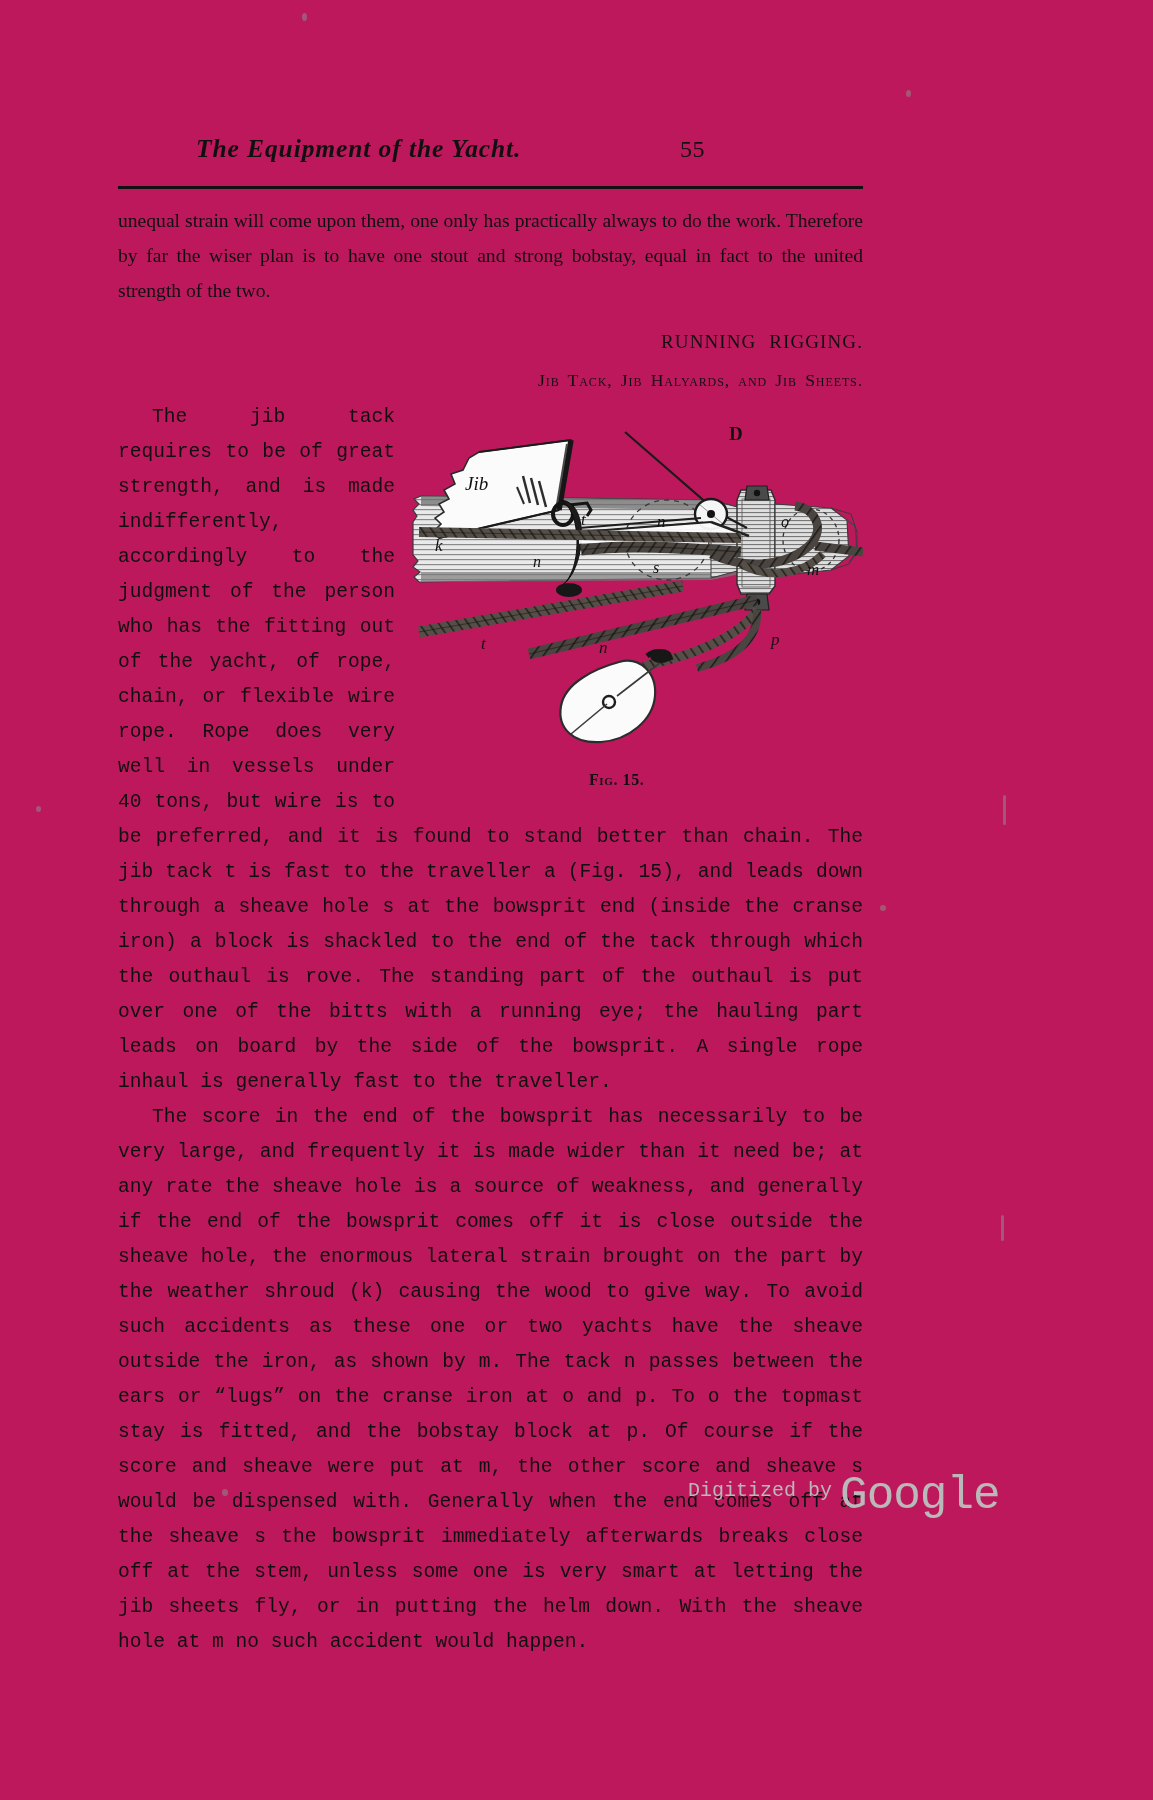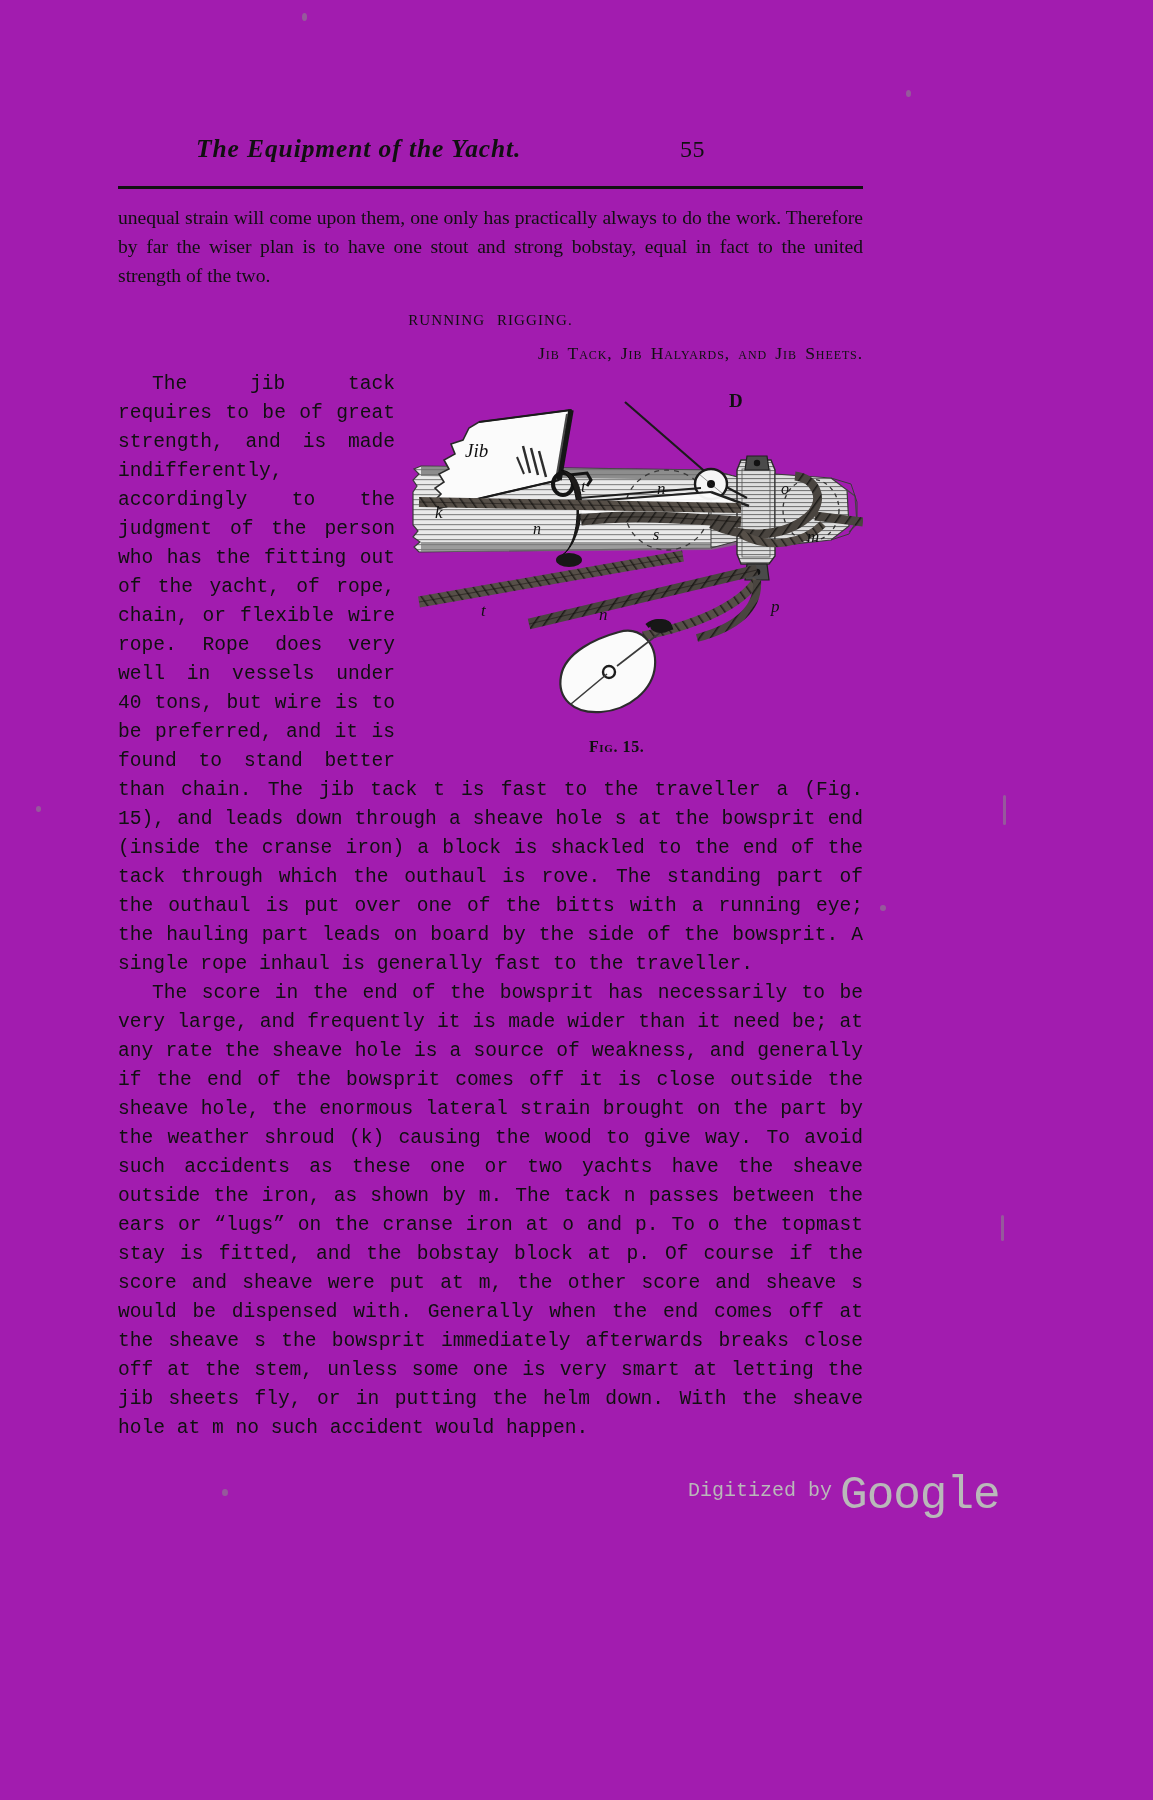--- a/index.html
+++ b/index.html
@@ -13,21 +13,21 @@
     position: relative;
     font-family: "Liberation Serif", "DejaVu Serif", serif;
     color: #101010;
     overflow: hidden;
   }
 
   
   .page {
     position: absolute;
     inset: 0;
-    background: #a21caf;
+    background: #be185d;
   }
 
   
   .speck {
     position: absolute;
     background: #8d8d8d;
     border-radius: 50%;
     opacity: .55;
   }
   .runhead-title {
@@ -57,34 +57,34 @@
     background: #111;
   }
 
   
   .body {
     position: absolute;
     left: 118px;
     top: 203px;
     width: 745px;
     font-size: 19.6px;
-    line-height: 29px;
+    line-height: 35px;
     text-align: justify;
   }
   .body p {
     margin: 0;
     text-align: justify;
     text-justify: inter-word;
   }
   .indent { text-indent: 34px; font-family: Liberation Mono, monospace; }
 
   .heading-main {
     margin: 16px 0 2px 0;
-    text-align: center;
-    font-size: 15px;
+    text-align: right;
+    font-size: 19px;
     letter-spacing: 1.1px;
     word-spacing: 7px;
   }
   .heading-sub {
     margin: 4px 0 2px 0;
     text-align: right;
     font-size: 17.6px;
     font-variant: small-caps;
     letter-spacing: .9px;
     word-spacing: 3px;

